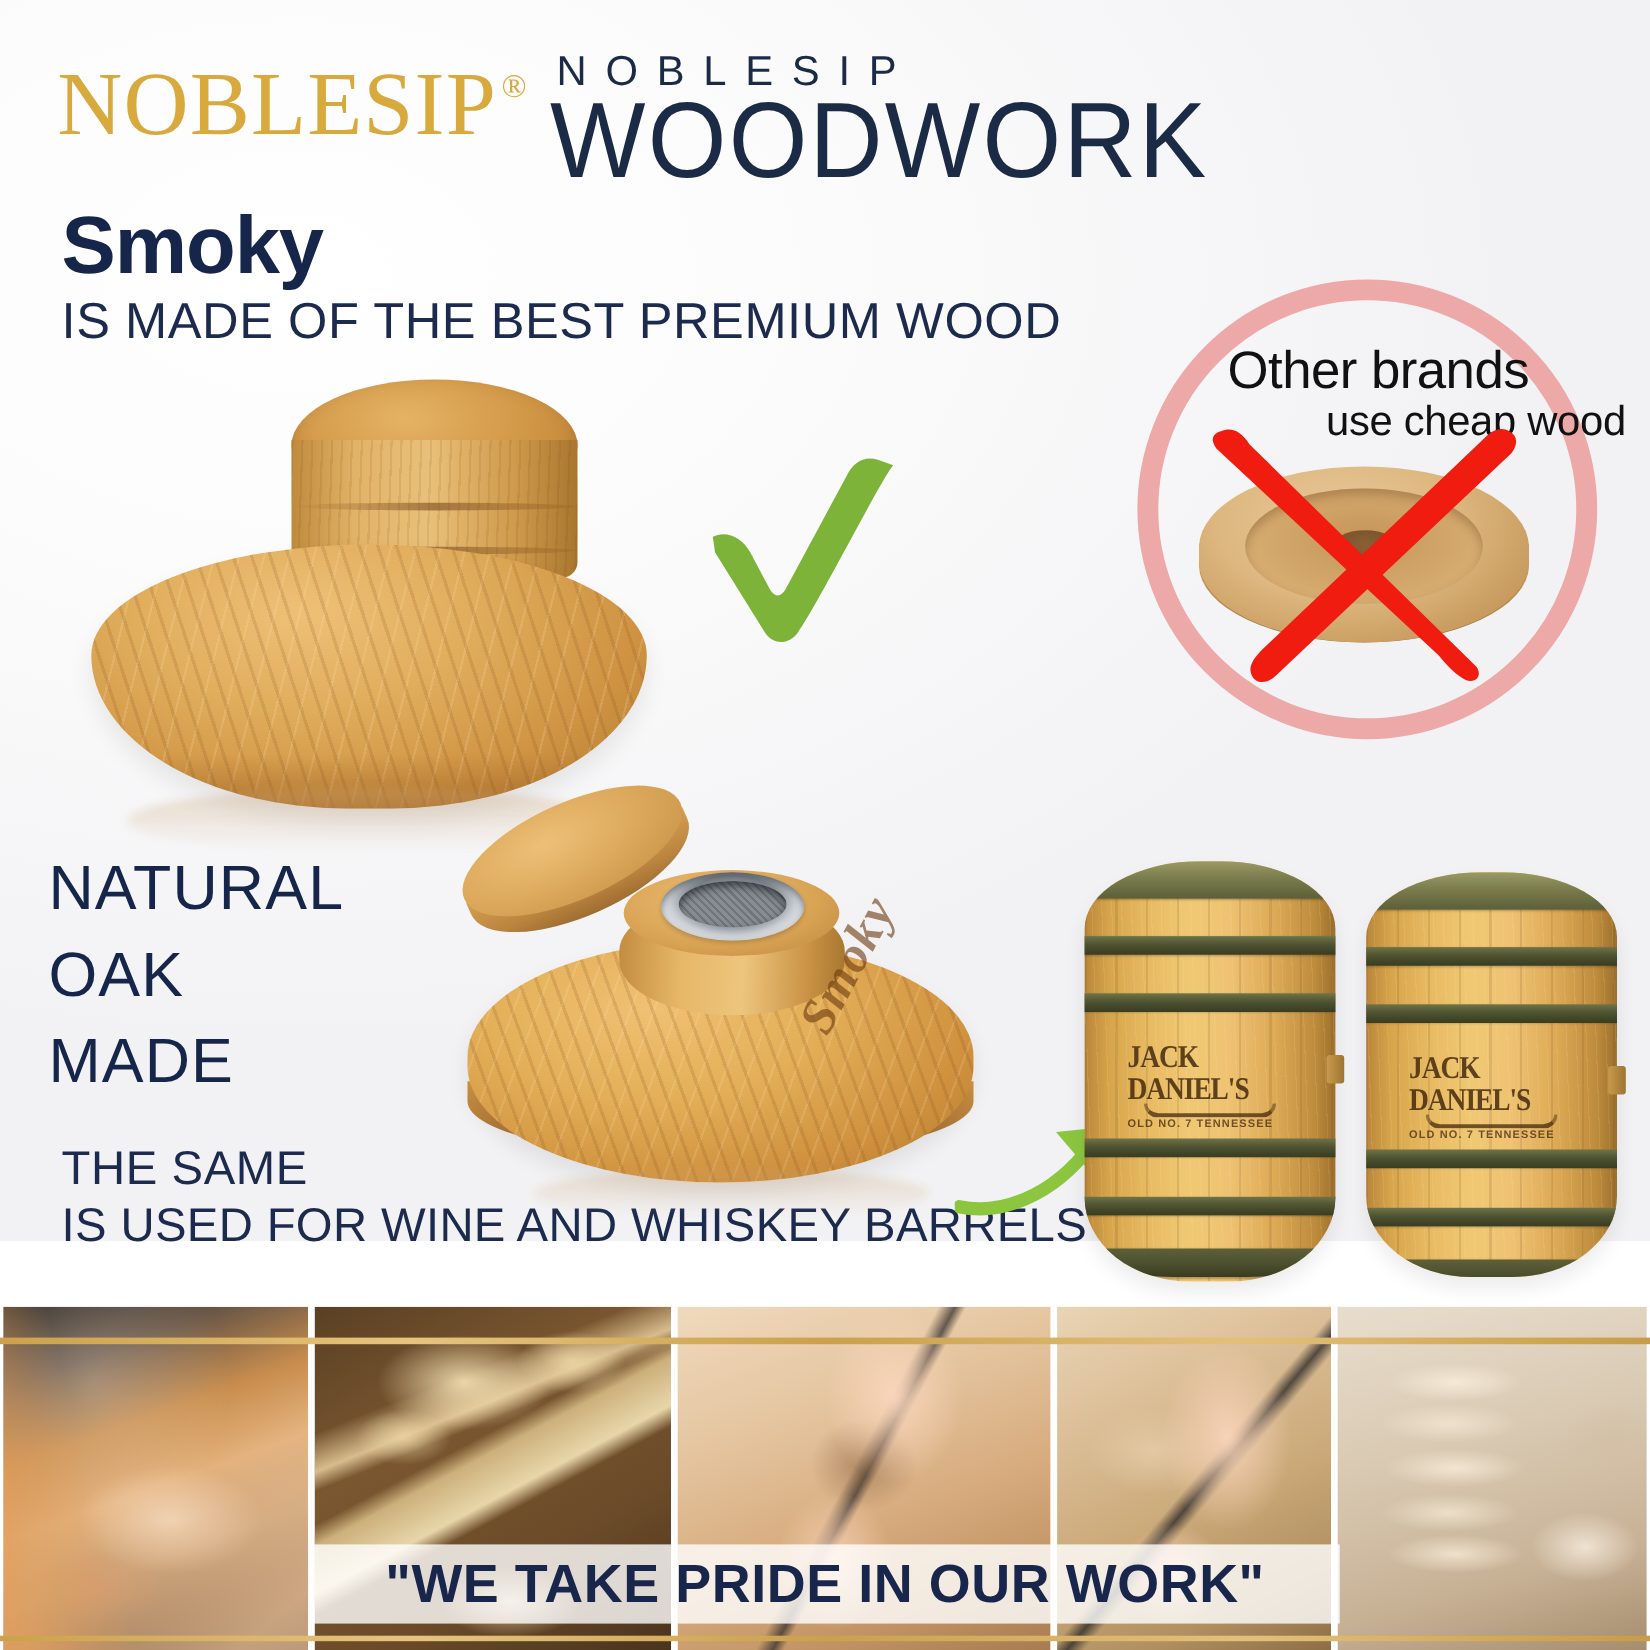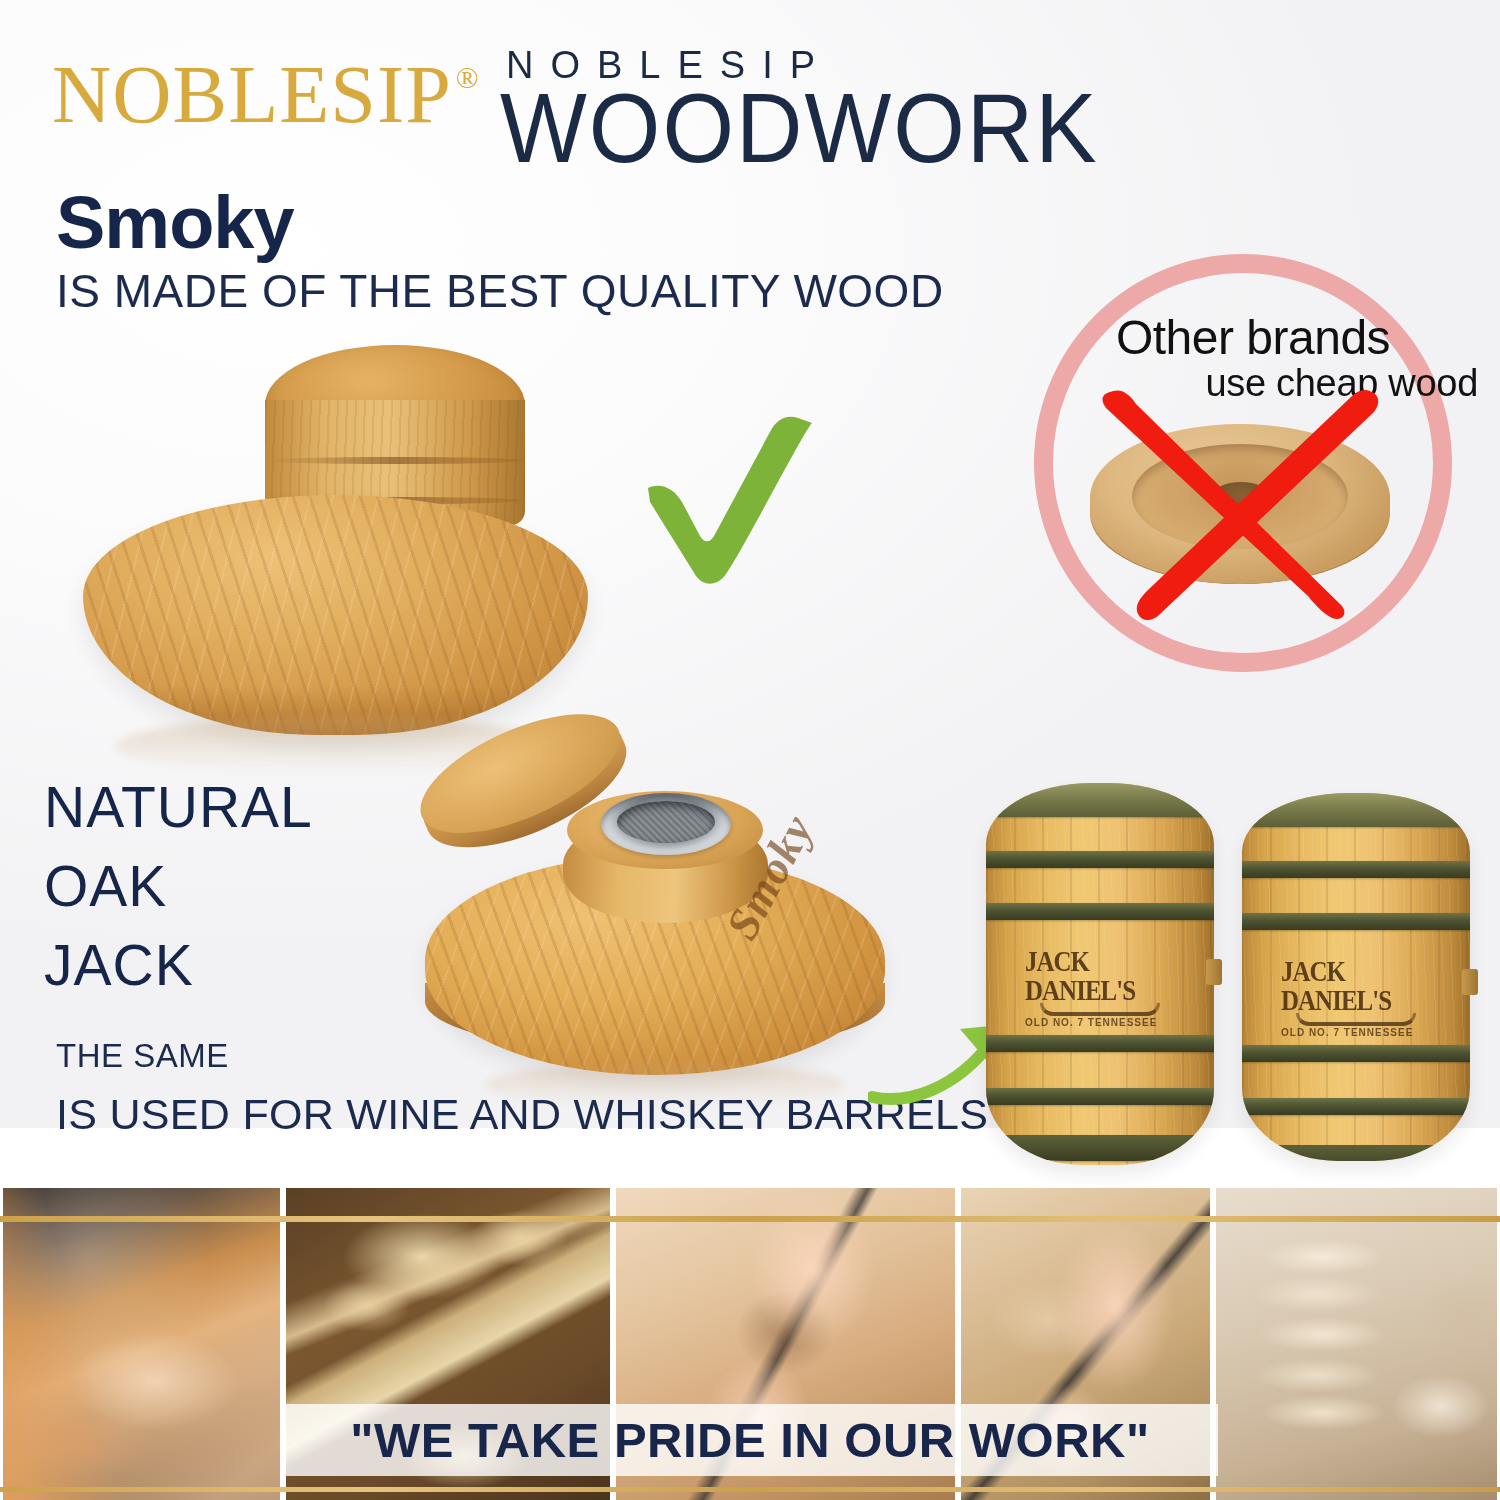--- a/index.html
+++ b/index.html
@@ -60,21 +60,21 @@
   }
 
   
   .natural-block {
     position:absolute; left:44px; top:768px;
     font-size:57px; font-weight:400; color:#16254a;
     line-height:1.39; letter-spacing:1px;
   }
   .same {
     position:absolute; left:56px; top:1036px;
-    font-size:33px; color:#1b2a4d; letter-spacing:0.5px;
+    font-size:43px; color:#1b2a4d; letter-spacing:0.5px;
     line-height:1.24;
   }
   .barrels-line {
     position:absolute; left:56px; top:1090px;
     font-size:43px; color:#1b2a4d; letter-spacing:0.3px;
     white-space:nowrap;
   }
 
   
   .prod1 { position:absolute; left:75px; top:345px; width:520px; height:390px; }
@@ -427,21 +427,21 @@
 
 <div id="page">
 
   <div class="header">
     <div class="brand"><span>NOBLESIP</span><span class="reg">®</span></div>
     <div class="premium">NOBLESIP</div>
     <div class="woodwork">WOODWORK</div>
   </div>
 
   <div class="smoky">Smoky</div>
-  <div class="subhead">IS MADE OF THE BEST QUALITY WOOD</div>
+  <div class="subhead">IS MADE OF THE BEST PREMIUM WOOD</div>
 
   <div class="prod1">
     <div class="p1-top-disc"></div>
     <div class="p1-cyl"></div>
     <div class="p1-groove" style="top:112px"></div>
     <div class="p1-groove" style="top:152px"></div>
     <div class="p1-base"></div>
     <div class="p1-reflect"></div>
   </div>
 
@@ -469,21 +469,21 @@
                  C244 236 236 228 228 218 L26 30 C20 22 22 16 30 14 Z" fill="#f01c10"></path>
         <path d="M292 14 C300 18 300 26 294 34 L80 236 C72 244 62 244 58 236
                  C54 228 60 220 68 212 L272 18 C278 12 286 10 292 14 Z" fill="#f01c10"></path>
       </svg>
     </div>
   </div>
 
   <div class="natural-block">
     <div>NATURAL</div>
     <div>OAK</div>
-    <div>JACK</div>
+    <div>MADE</div>
   </div>
   <div class="same">THE SAME</div>
   <div class="barrels-line">IS USED FOR WINE AND WHISKEY BARRELS</div>
 
   <div class="prod2">
     <div class="p2-base-edge"></div>
     <div class="p2-base"></div>
     <div class="p2-hub"></div>
     <div class="p2-hub-top"></div>
     <div class="p2-ring"></div>

